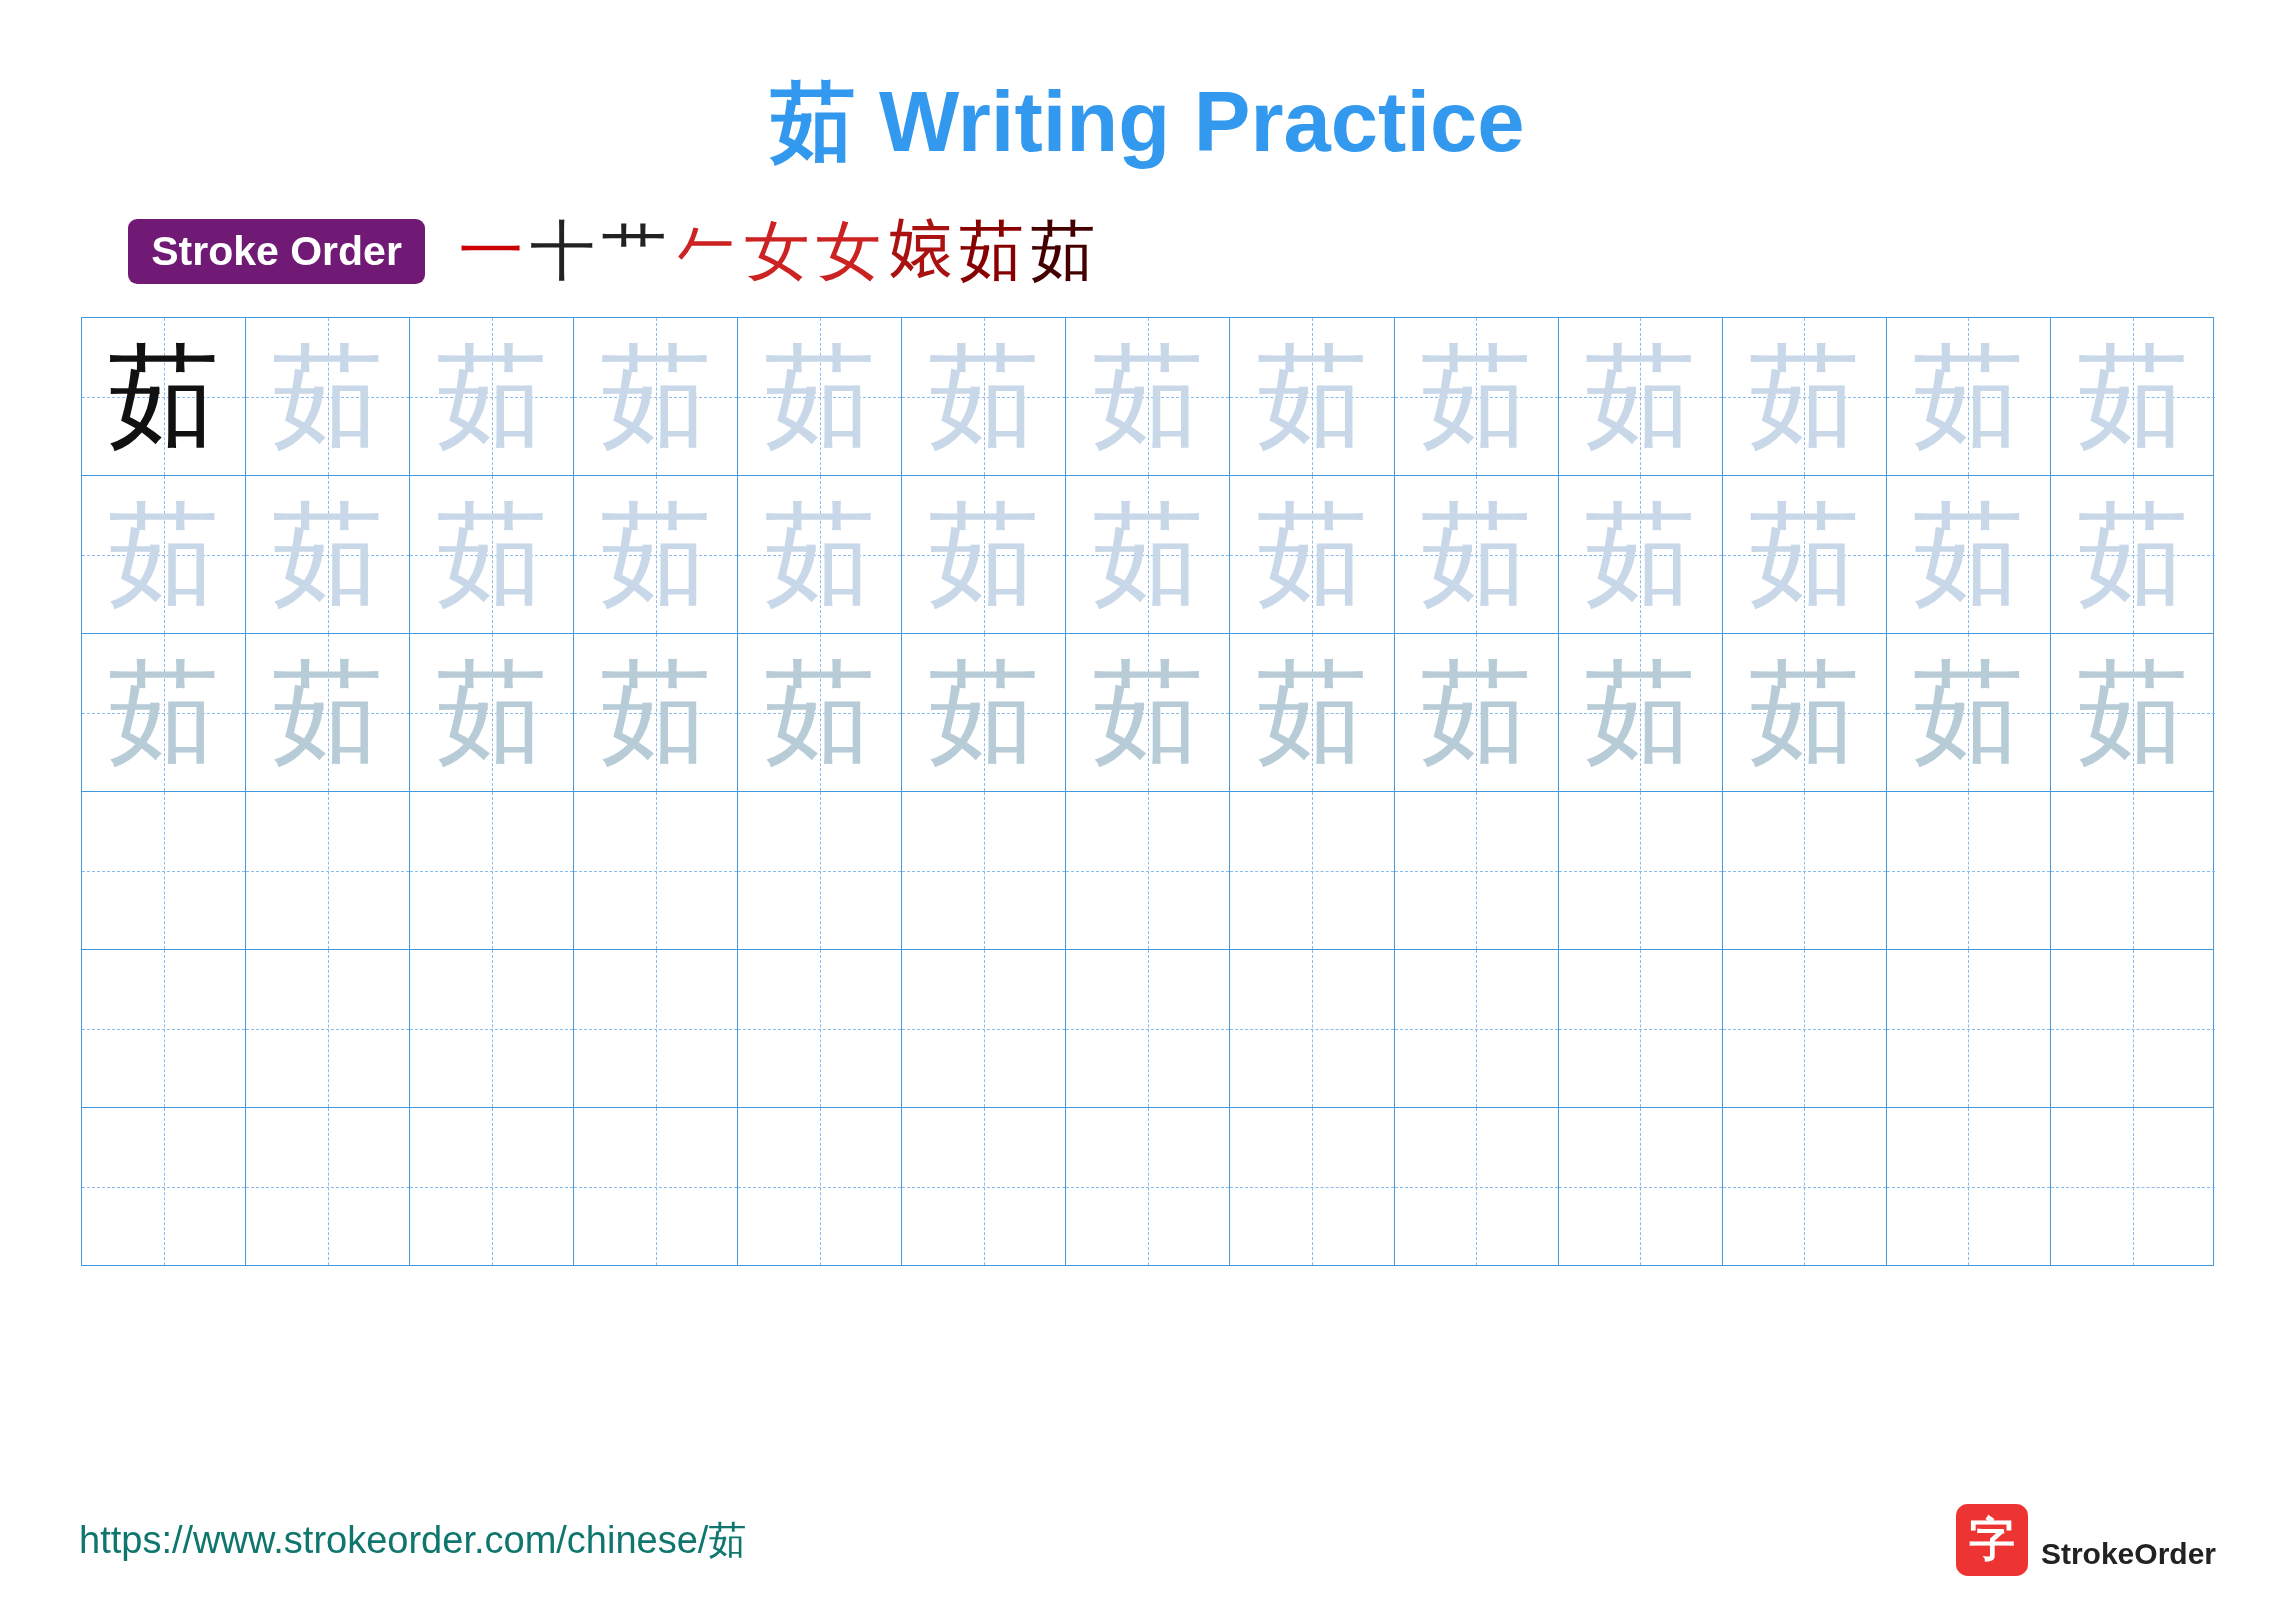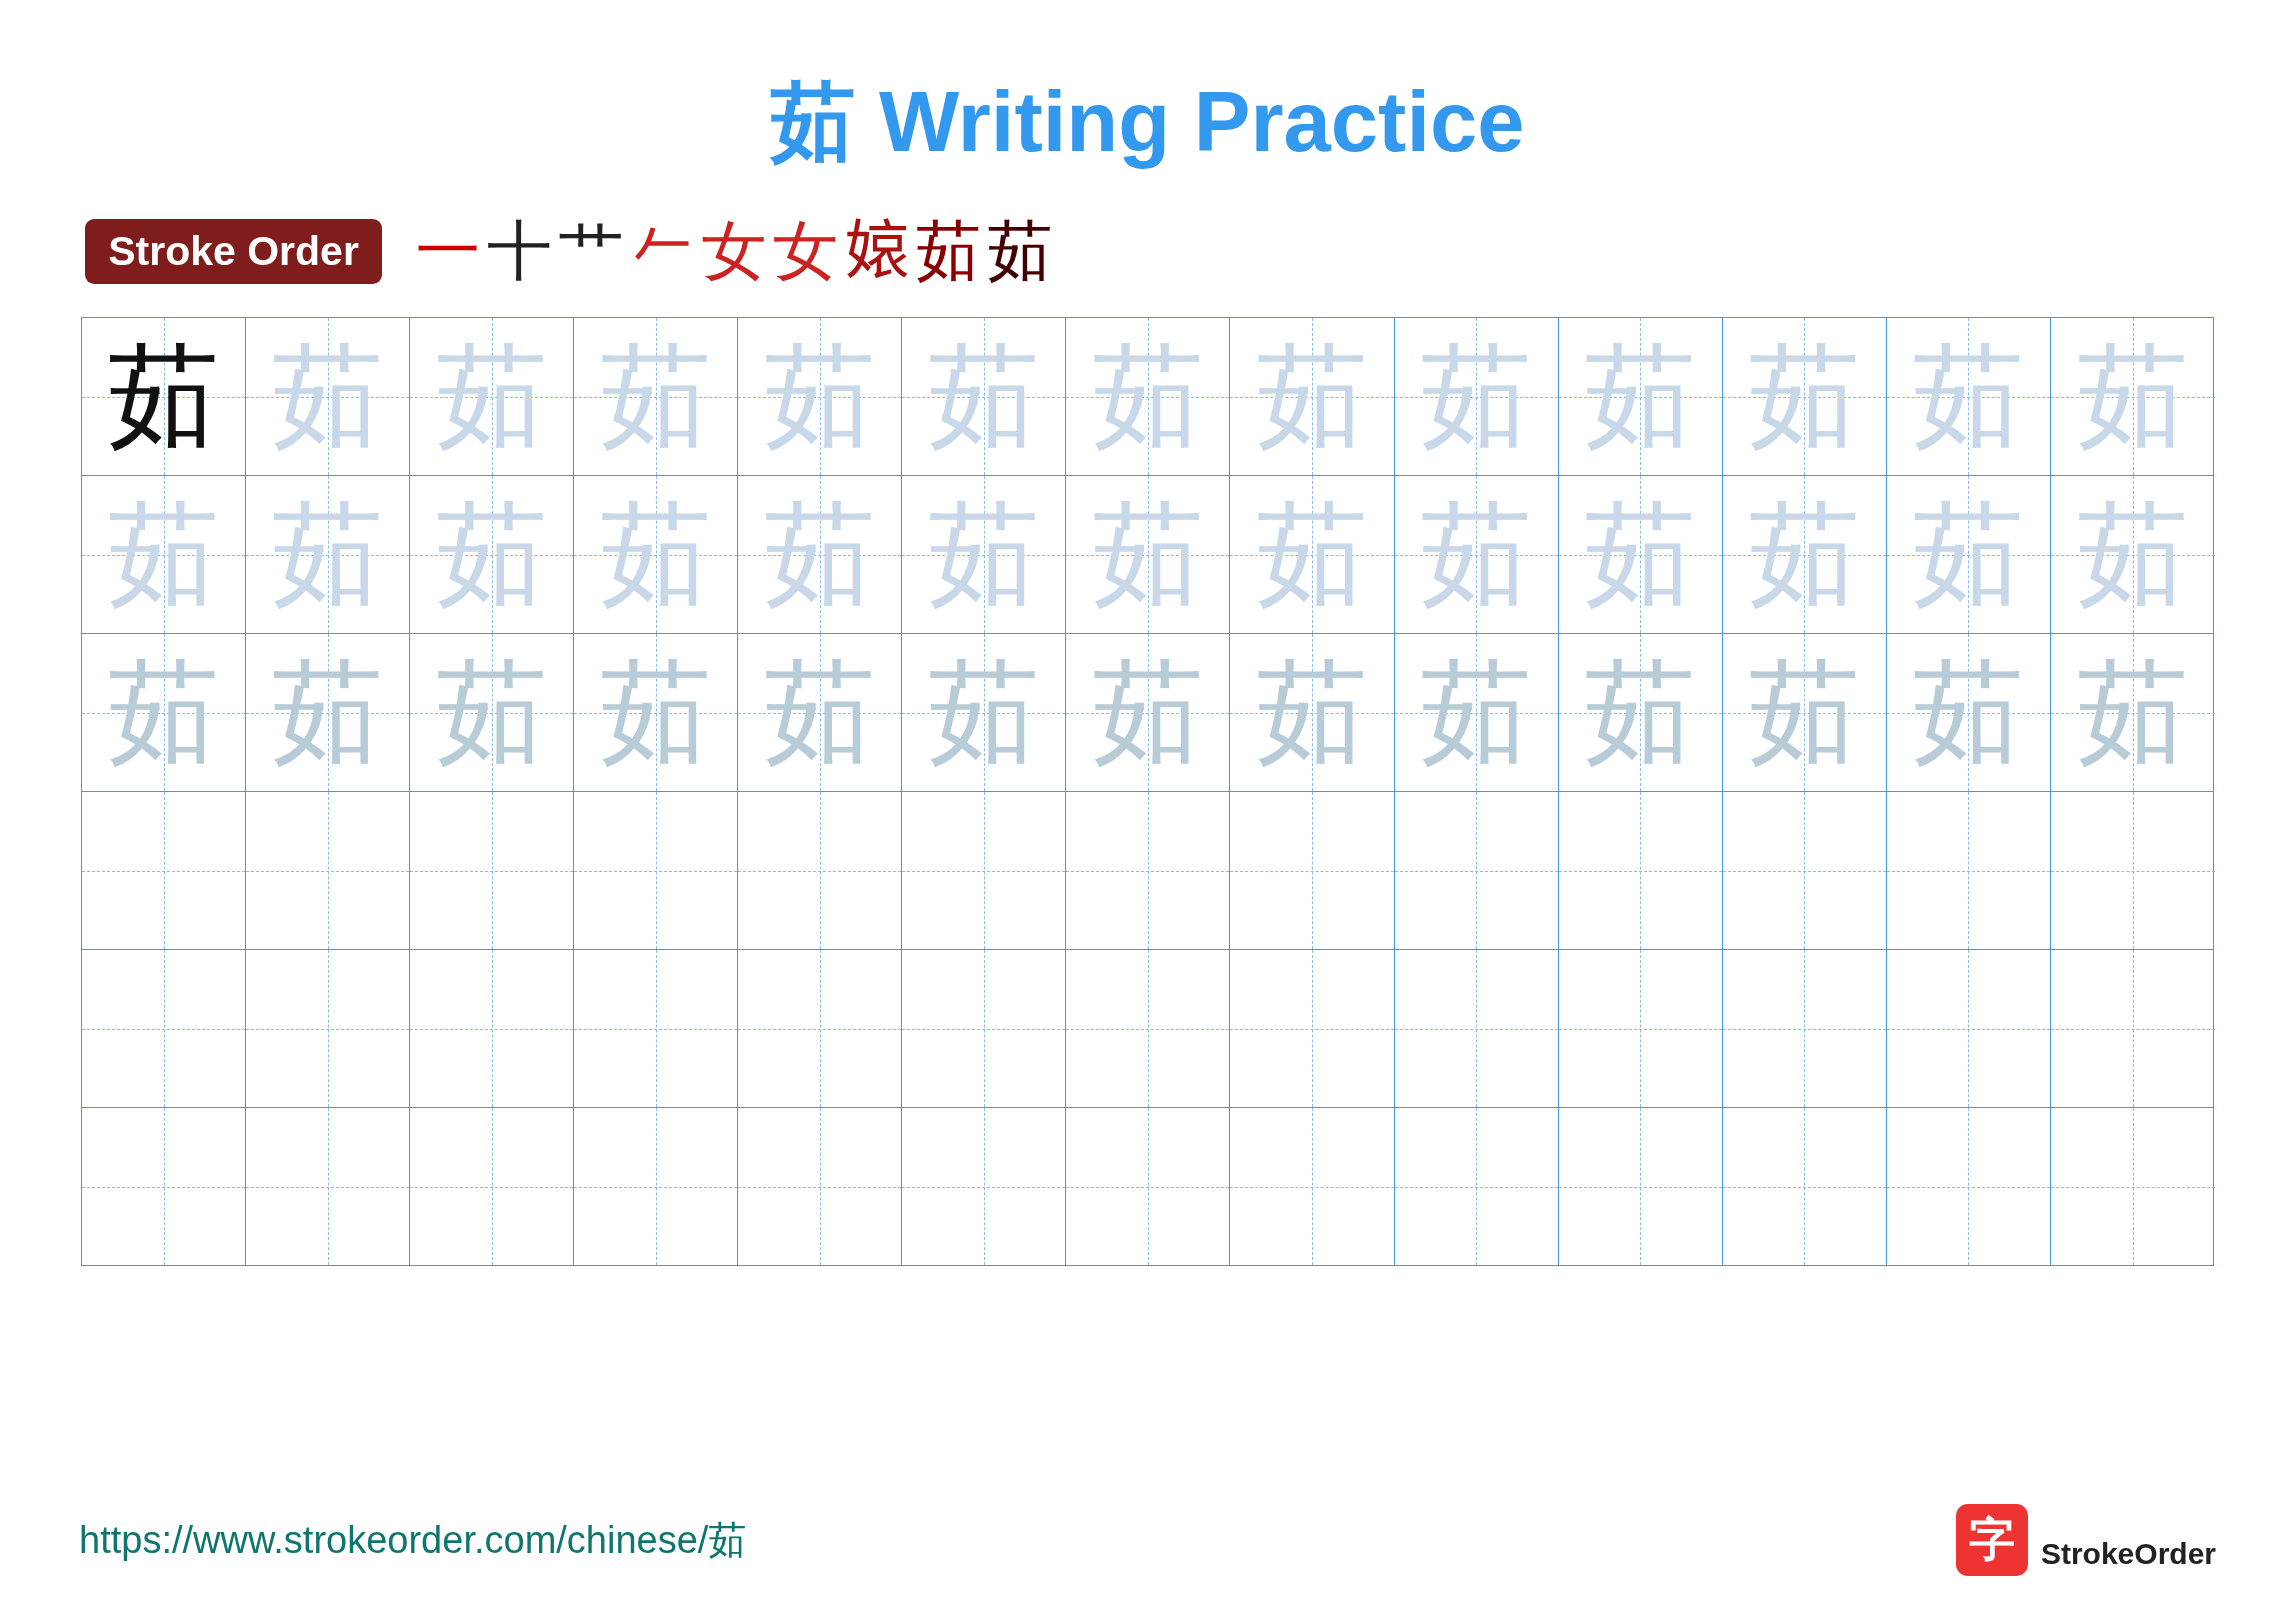--- a/index.html
+++ b/index.html
@@ -9,21 +9,21 @@
       width: 2295px;
       height: 1622px;
       position: relative;
       overflow: hidden;
     }
 
     .page {
       width: 2295px;
       height: 1622px;
       background: #fff;
-      padding: 52px 65px;
+      padding: 52px 108px;
       display: flex;
       flex-direction: column;
       align-items: center;
     }
 
     .title {
       font-size: 85px;
       font-weight: bold;
       color: #3399ee;
       margin-bottom: 39px;
@@ -34,21 +34,21 @@
 
     .stroke-order-row {
       display: flex;
       align-items: center;
       width: 100%;
       margin-bottom: 33px;
       padding-left: 19.6px;
     }
 
     .stroke-order-badge {
-      background: #7f1d1d;
+      background: #701a75;
       color: #ffffff;
       font-size: 41px;
       font-weight: bold;
       padding: 9.2px 23.6px;
       border-radius: 9.2px;
       margin-right: 33px;
       white-space: nowrap;
       font-family: Arial, sans-serif;
     }
 

